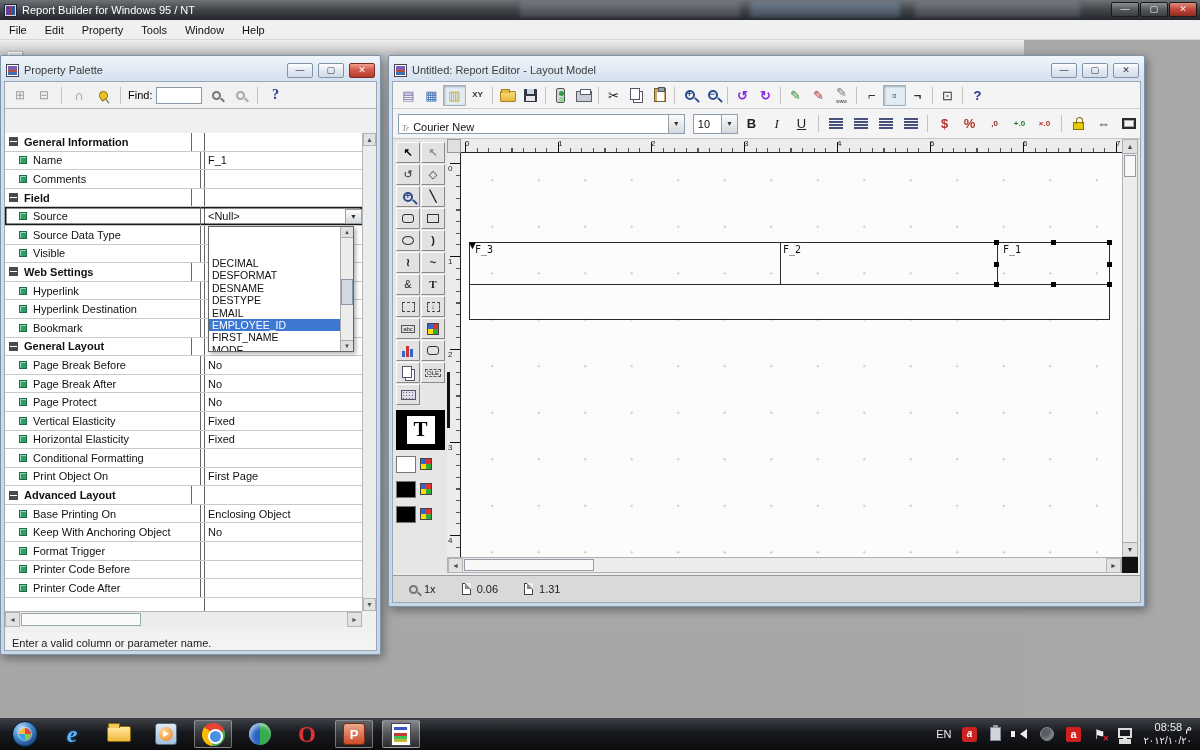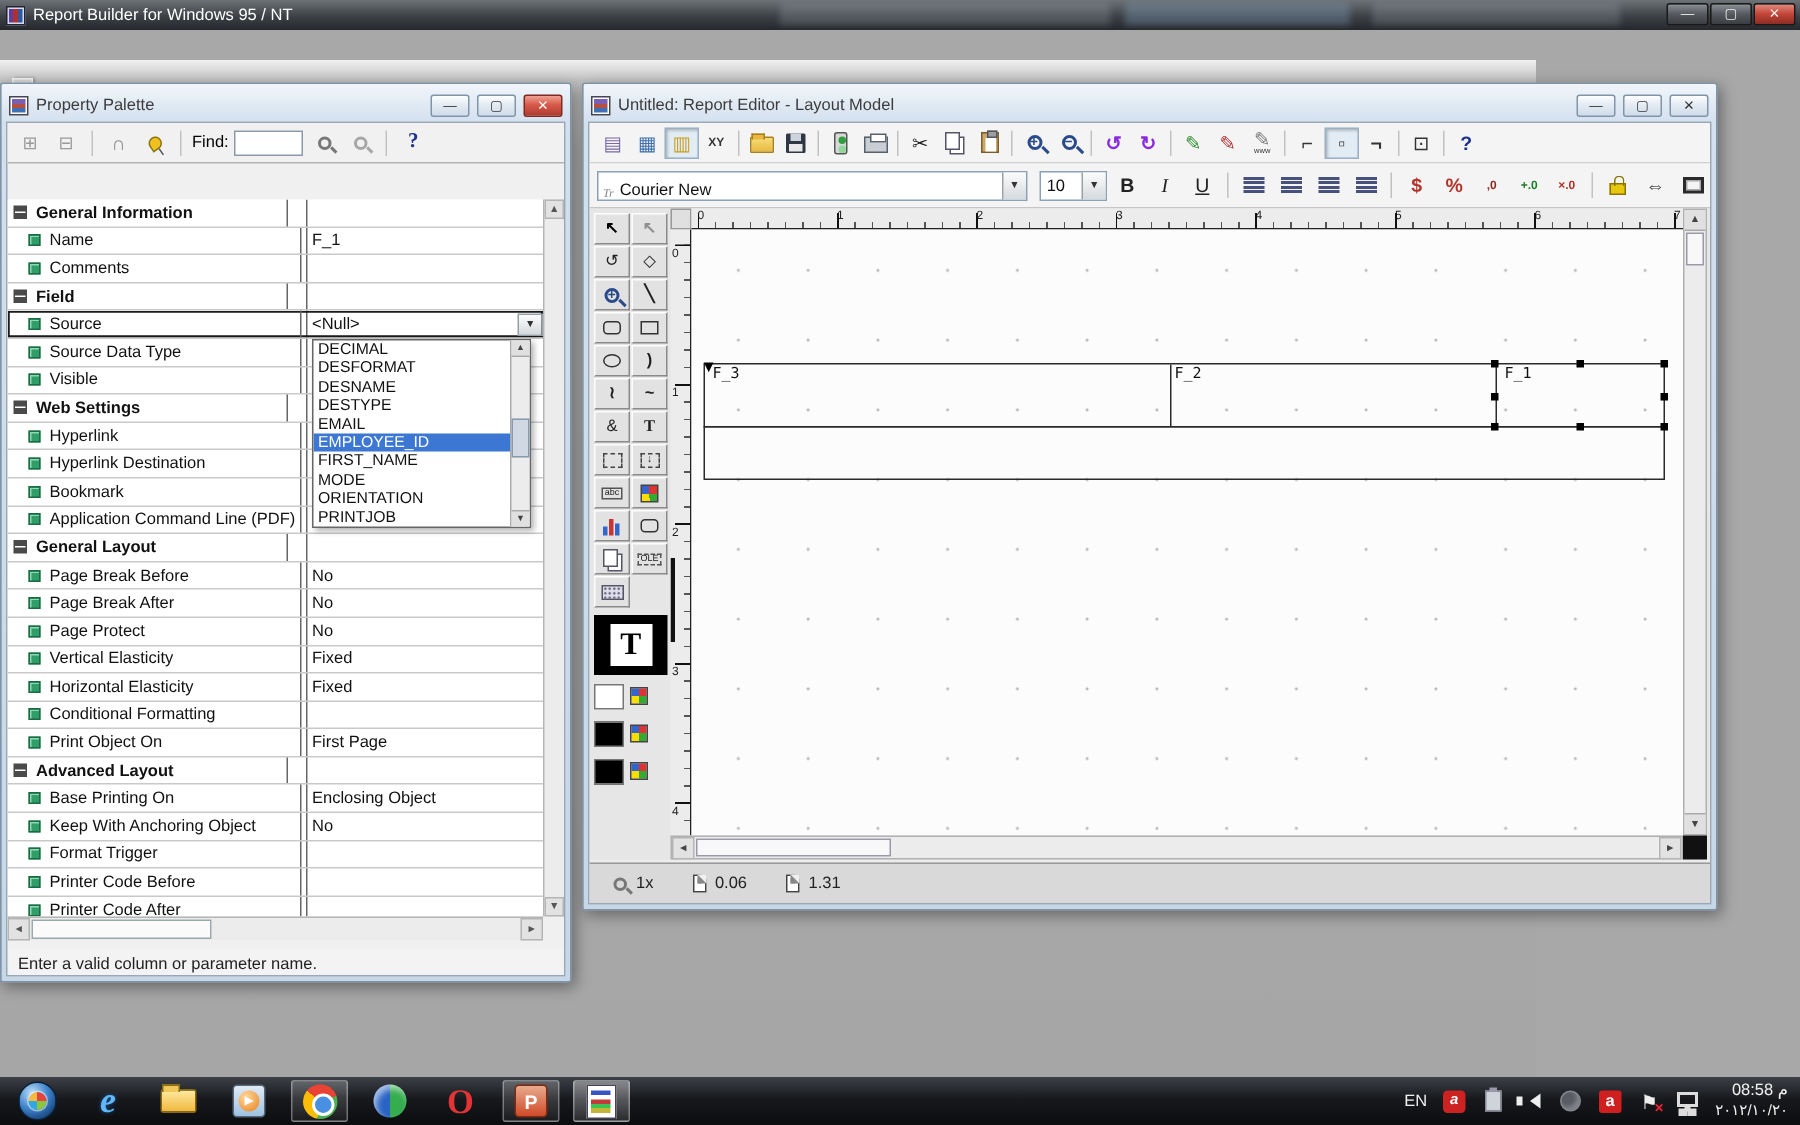--- a/index.html
+++ b/index.html
@@ -61,21 +61,21 @@
 .pp-vscroll{position:absolute;right:0;top:51px;width:14px;height:478px;background:#ececec;border-left:1px solid #b5b5b5;font-size:7px;color:#555;}
 .pp-vscroll .up{position:absolute;top:0;left:0;right:0;height:13px;border:1px solid #b5b5b5;background:#e2e2e2;text-align:center;line-height:12px;}
 .pp-vscroll .dn{position:absolute;bottom:0;left:0;right:0;height:13px;border:1px solid #b5b5b5;background:#e2e2e2;text-align:center;line-height:12px;}
 .pp-hscroll{position:absolute;left:0;right:14px;top:529px;height:16px;background:#ececec;border-top:1px solid #b5b5b5;font-size:7px;color:#555;}
 .hsl{position:absolute;left:0;top:0;width:15px;height:15px;border:1px solid #b5b5b5;background:#e2e2e2;text-align:center;line-height:14px;}
 .hsr{position:absolute;right:0;top:0;width:15px;height:15px;border:1px solid #b5b5b5;background:#e2e2e2;text-align:center;line-height:14px;}
 .hthumb{position:absolute;left:16px;top:1px;width:120px;height:13px;background:#fafafa;border:1px solid #9aa;}
 .pp-status{position:absolute;left:1px;right:1px;top:551px;height:20px;line-height:20px;padding-left:6px;font-size:11px;background:#f3f3f3;color:#222;}
 
 .pp-drop{position:absolute;left:203px;top:144px;width:146px;height:126px;background:#fff;border:1px solid #666;z-index:9;display:flex;box-shadow:2px 2px 4px rgba(0,0,0,.3);}
-.drop-list{flex:1;overflow:hidden;}
+.drop-list{flex:1;overflow:hidden;margin-top:30px;}
 .drop-item{height:12.4px;line-height:12.5px;font-size:10.5px;padding-left:3px;color:#111;white-space:nowrap;}
 .drop-item.selected{background:#3b77d3;color:#fff;}
 .drop-sb{width:13px;border-left:1px solid #aaa;background:#ececec;position:relative;font-size:6px;color:#444;}
 .drop-sb .up{position:absolute;top:0;left:0;right:0;height:11px;background:#e0e0e0;border-bottom:1px solid #aaa;text-align:center;line-height:10px;}
 .drop-sb .dn{position:absolute;bottom:0;left:0;right:0;height:11px;background:#e0e0e0;border-top:1px solid #aaa;text-align:center;line-height:10px;}
 .drop-sb .th{position:absolute;left:0;right:0;top:52px;height:26px;background:#d0d8e4;border:1px solid #89a;}
 
 
 #ed{left:408px;top:55px;width:757px;height:552px;}
 .ed-tb1{position:absolute;left:0;right:0;top:0;height:27px;background:#f4f4f4;border-bottom:1px solid #d0d0d0;display:flex;align-items:center;padding-left:4px;}
@@ -216,20 +216,28 @@
     <span class="bgtab" id="tabA"></span>
     <span class="bgtab" id="tabB"></span>
     <span class="bgtab" id="tabC"></span>
     <span class="wc">
       <span class="wcb">—</span>
       <span class="wcb">▢</span>
       <span class="wcb red">✕</span>
     </span>
   </div>
 
+  <div id="menubar">
+      <span class="menu-item">File</span>
+      <span class="menu-item">Edit</span>
+      <span class="menu-item">Property</span>
+      <span class="menu-item">Tools</span>
+      <span class="menu-item">Window</span>
+      <span class="menu-item">Help</span>
+    </div>
 
   <div id="mdi">
     <div id="ghost-left"></div>
 
     <div class="win" id="pp" style="left:0px;top:15px;">
       <div class="ttl">
         <span class="wicon"></span>
         <span class="cap">Property Palette</span>
         <span class="cbtn">—</span>
         <span class="cbtn">▢</span>
@@ -319,27 +327,20 @@
             <div class="prow">
               <span class="p-icon"></span>
               <span class="plabel">Hyperlink Destination</span>
               <span class="pval">
                 <span></span>
               </span>
             </div>
             <div class="prow">
               <span class="p-icon"></span>
               <span class="plabel">Bookmark</span>
-              <span class="pval">
-                <span></span>
-              </span>
-            </div>
-            <div class="prow">
-              <span class="p-icon"></span>
-              <span class="plabel">Application Command Line (PDF)</span>
               <span class="pval">
                 <span></span>
               </span>
             </div>
             <div class="prow sec">
               <span class="sec-icon"></span>
               <span class="plabel">General Layout</span>
               <span class="pval"></span>
             </div>
             <div class="prow">

